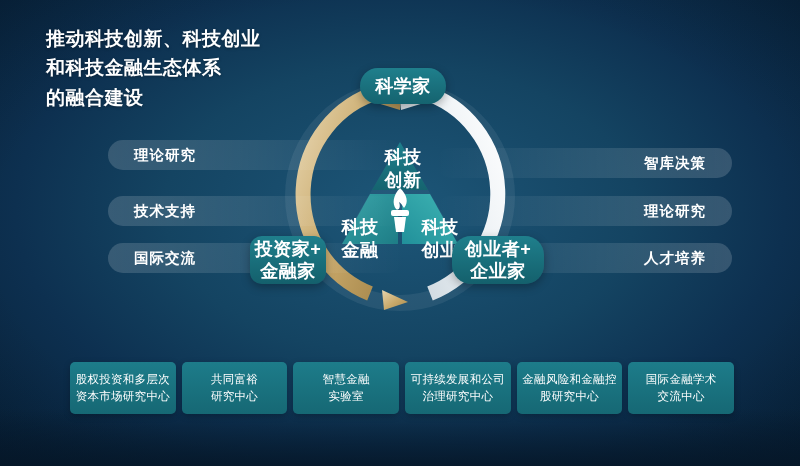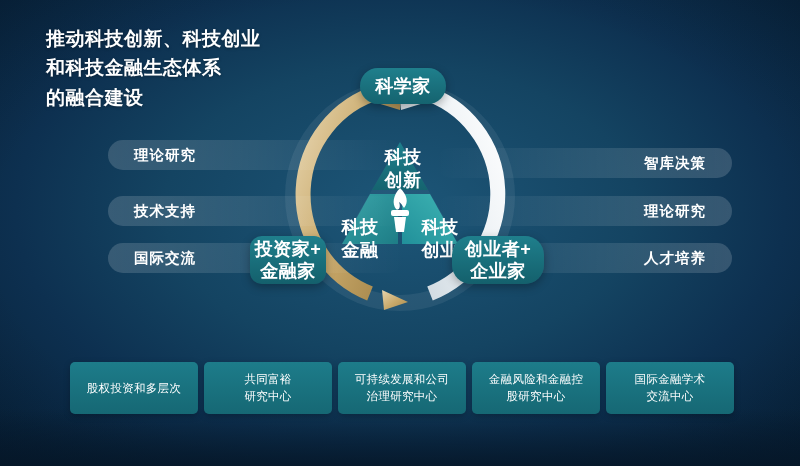--- a/index.html
+++ b/index.html
@@ -297,26 +297,31 @@
     <div>金融家</div>
   </div>
   <div class="node" id="node-right">
     <div>创业者+</div>
     <div>企业家</div>
   </div>
 
   <div id="cards">
     <div class="card">
       <span>股权投资和多层次</span>
+      <span>资本市场研究中心</span>
     </div>
     <div class="card">
       <span>共同富裕</span>
       <span>研究中心</span>
     </div>
     <div class="card">
+      <span>智慧金融</span>
+      <span>实验室</span>
+    </div>
+    <div class="card">
       <span>可持续发展和公司</span>
       <span>治理研究中心</span>
     </div>
     <div class="card">
       <span>金融风险和金融控</span>
       <span>股研究中心</span>
     </div>
     <div class="card">
       <span>国际金融学术</span>
       <span>交流中心</span>

